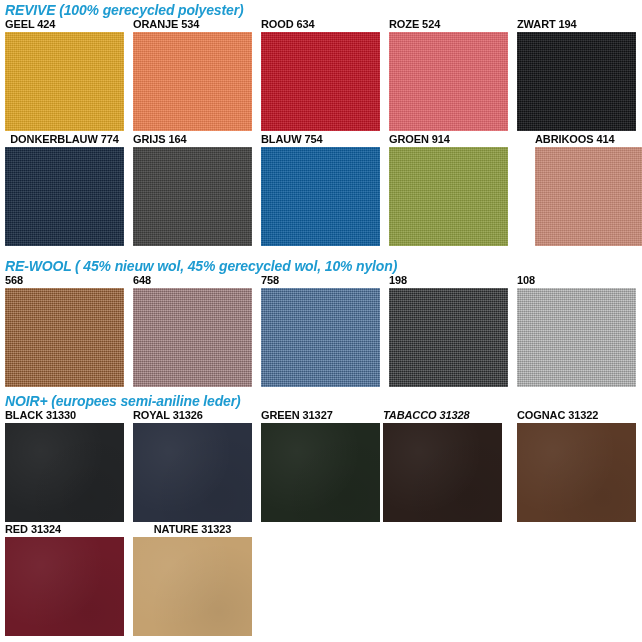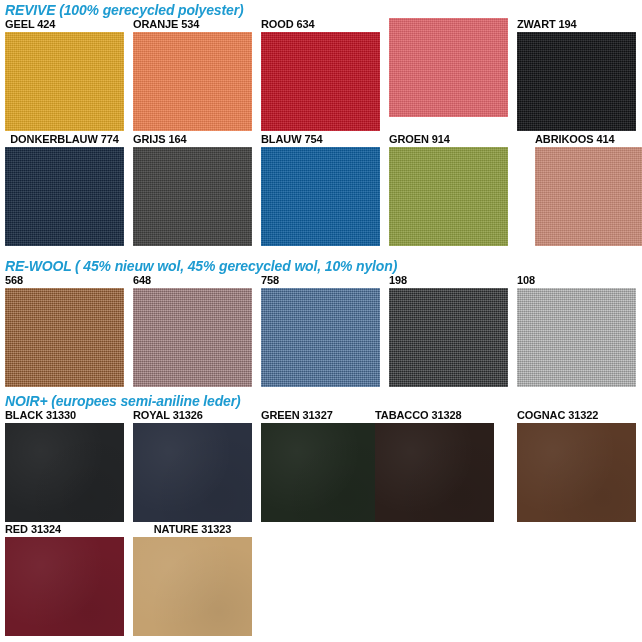--- a/index.html
+++ b/index.html
@@ -102,20 +102,21 @@
       </div>
       <div class="swatch-cell" style="left: 133px;">
         <div class="swatch-label">ORANJE 534</div>
         <div class="swatch-chip weave-plain" style="background: rgb(236, 127, 80);"></div>
       </div>
       <div class="swatch-cell" style="left: 261px;">
         <div class="swatch-label">ROOD 634</div>
         <div class="swatch-chip weave-plain" style="background: rgb(189, 17, 34);"></div>
       </div>
       <div class="swatch-cell" style="left: 389px;">
+        <div class="swatch-label">ROZE 524</div>
         <div class="swatch-chip weave-plain" style="background: rgb(224, 101, 108);"></div>
       </div>
       <div class="swatch-cell" style="left: 517px;">
         <div class="swatch-label">ZWART 194</div>
         <div class="swatch-chip weave-plain" style="background: rgb(17, 18, 21);"></div>
       </div>
     </div>
     <div class="swatch-row" style="top: 133px; height: 113px;">
       <div class="swatch-cell" style="left: 5px; text-align: center;">
         <div class="swatch-label">DONKERBLAUW 774</div>
@@ -168,21 +169,21 @@
         <div class="swatch-chip weave-leather" style="background: rgb(35, 37, 39);"></div>
       </div>
       <div class="swatch-cell" style="left: 133px;">
         <div class="swatch-label">ROYAL 31326</div>
         <div class="swatch-chip weave-leather" style="background: rgb(43, 49, 64);"></div>
       </div>
       <div class="swatch-cell" style="left: 261px;">
         <div class="swatch-label">GREEN 31327</div>
         <div class="swatch-chip weave-leather" style="background: rgb(32, 41, 31);"></div>
       </div>
-      <div class="swatch-cell" style="left: 375px;">
+      <div class="swatch-cell" style="left: 383px; font-style: italic;">
         <div class="swatch-label">TABACCO 31328</div>
         <div class="swatch-chip weave-leather" style="background: rgb(43, 31, 27);"></div>
       </div>
       <div class="swatch-cell" style="left: 517px;">
         <div class="swatch-label">COGNAC 31322</div>
         <div class="swatch-chip weave-leather" style="background: rgb(91, 58, 39);"></div>
       </div>
     </div>
     <div class="swatch-row" style="top: 523px; height: 113px;">
       <div class="swatch-cell" style="left: 5px;">

